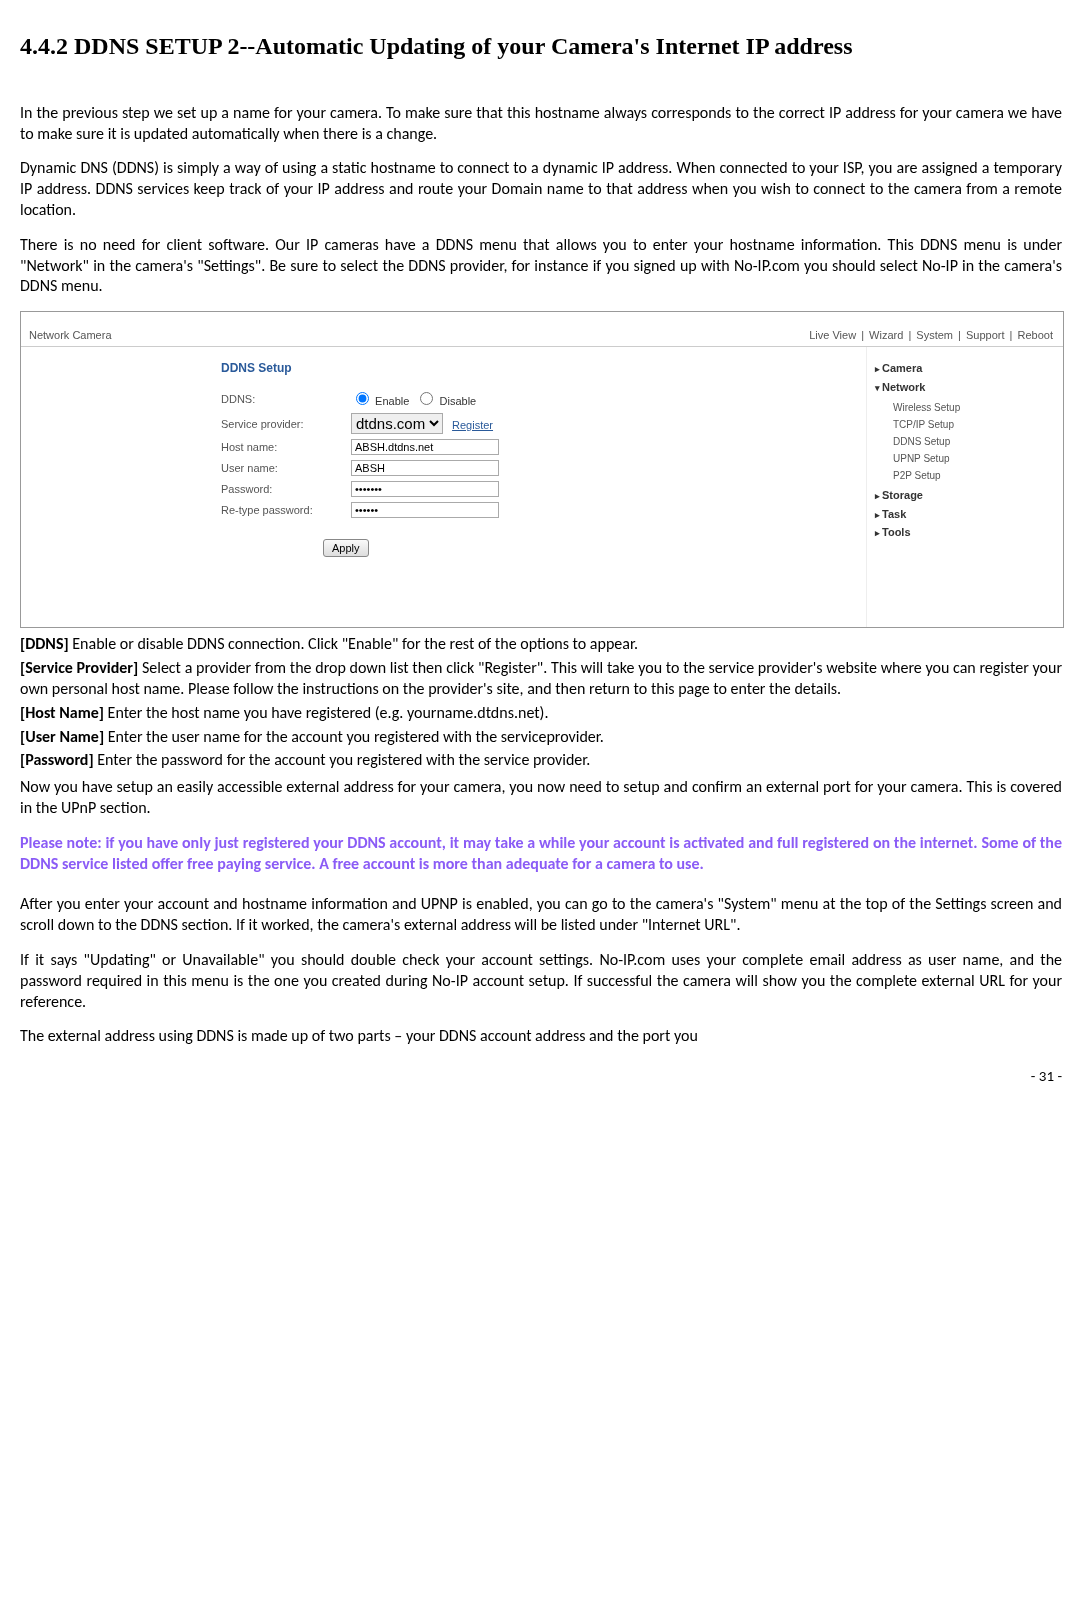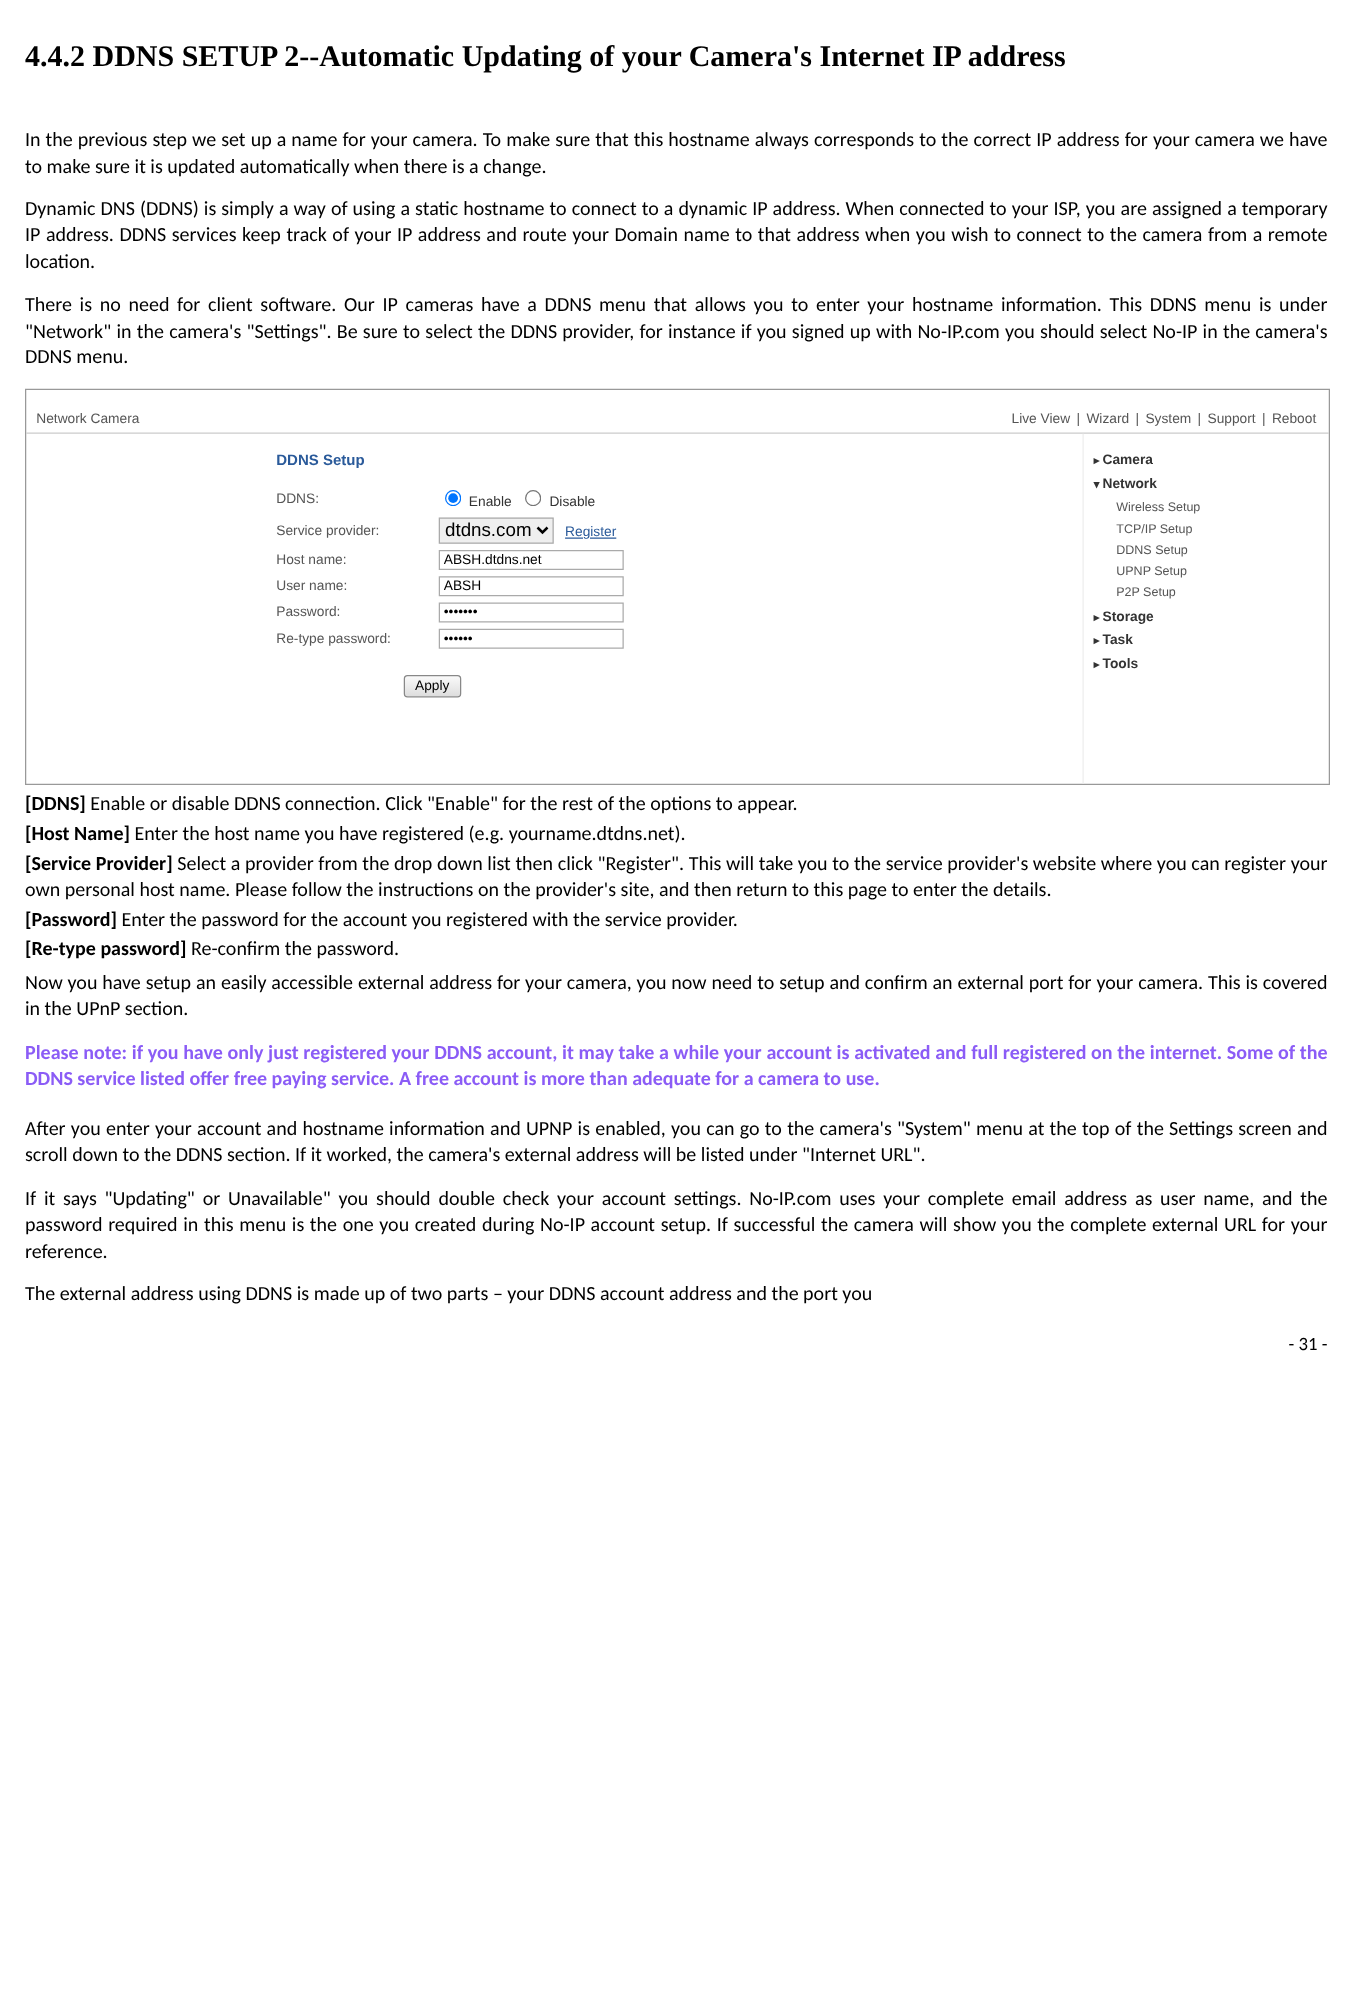--- a/index.html
+++ b/index.html
@@ -199,24 +199,24 @@
       <div class="side-sub">P2P Setup</div>
       <div class="side-h">Storage</div>
       <div class="side-h">Task</div>
       <div class="side-h">Tools</div>
     </div>
   </div>
 </div>
 
 <div class="defs">
   <div class="def-line"><span class="def-label">[DDNS] </span><span>Enable or disable DDNS connection. Click "Enable" for the rest of the options to appear.</span></div>
+  <div class="def-line"><span class="def-label">[Service Provider] </span><span>Select a provider from the drop down list then click "Register". This will take you to the service provider's website where you can register your own personal host name. Please follow the instructions on the provider's site, and then return to this page to enter the details.</span></div>
   <div class="def-line"><span class="def-label">[Host Name] </span><span>Enter the host name you have registered (e.g. yourname.dtdns.net).</span></div>
-  <div class="def-line"><span class="def-label">[Service Provider] </span><span>Select a provider from the drop down list then click "Register". This will take you to the service provider's website where you can register your own personal host name. Please follow the instructions on the provider's site, and then return to this page to enter the details.</span></div>
+  <div class="def-line"><span class="def-label">[User Name] </span><span>Enter the user name for the account you registered with the serviceprovider.</span></div>
   <div class="def-line"><span class="def-label">[Password] </span><span>Enter the password for the account you registered with the service provider.</span></div>
-  <div class="def-line"><span class="def-label">[Re-type password] </span><span>Re-confirm the password.</span></div>
 </div>
 
 <p class="para" style="margin-top:6px">Now you have setup an easily accessible external address for your camera, you now need to setup and confirm an external port for your camera. This is covered in the UPnP section.</p>
 
 <p class="note-red">Please note: if you have only just registered your DDNS account, it may take a while your account is activated and full registered on the internet. Some of the DDNS service listed offer free paying service. A free account is more than adequate for a camera to use.</p>
 
 <p class="para">After you enter your account and hostname information and UPNP is enabled, you can go to the camera's "System" menu at the top of the Settings screen and scroll down to the DDNS section. If it worked, the camera's external address will be listed under "Internet URL".</p>
 <p class="para">If it says "Updating" or Unavailable" you should double check your account settings. No-IP.com uses your complete email address as user name, and the password required in this menu is the one you created during No-IP account setup. If successful the camera will show you the complete external URL for your reference.</p>
 <p class="para" style="margin-bottom:2px">The external address using DDNS is made up of two parts – your DDNS account address and the port you</p>
 

